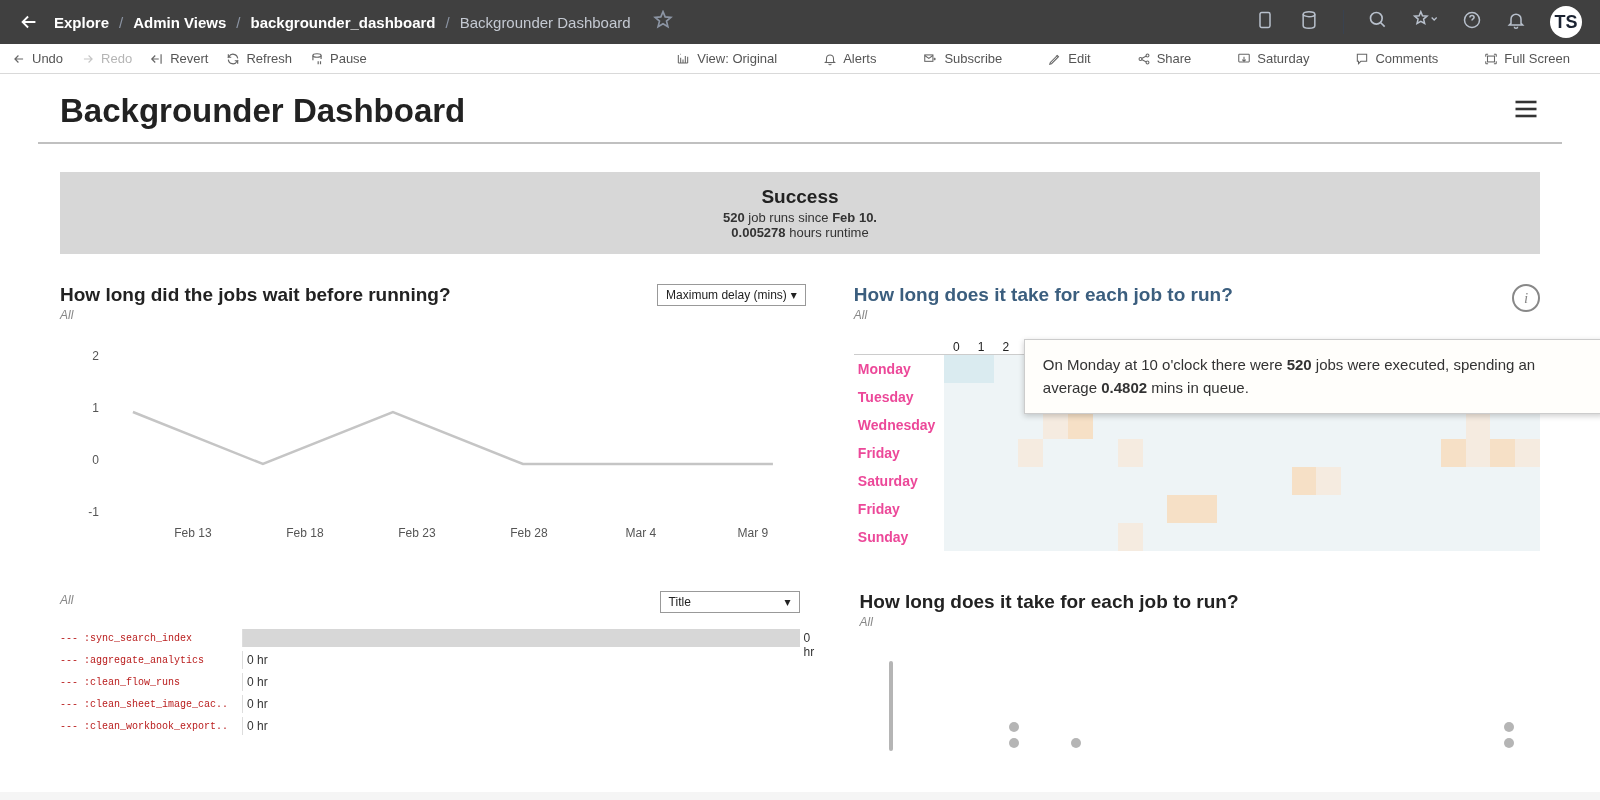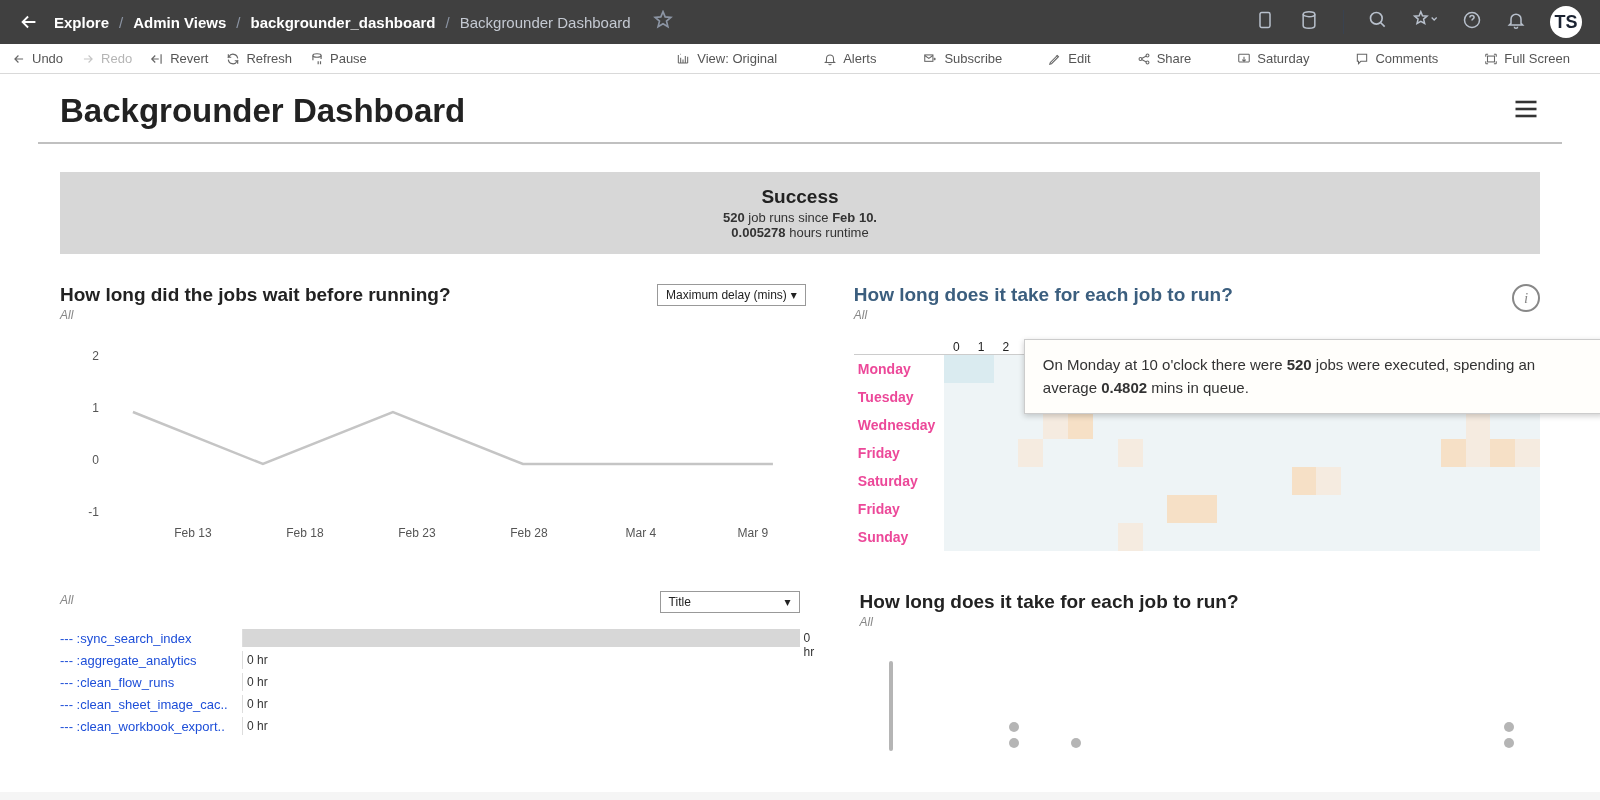--- a/index.html
+++ b/index.html
@@ -61,21 +61,21 @@
   .heatmap-cell.peach { background: #f6e0c6; }
   .info-icon { width: 28px; height: 28px; border: 2px solid #888; border-radius: 50%; display: flex; align-items: center; justify-content: center; font-size: 15px; color: #888; font-family: Georgia, serif; font-style: italic; margin-left: auto; }
   
   .tooltip { position: absolute; top: 55px; left: 170px; background: #fffefb; border: 1px solid #ccc; box-shadow: 0 2px 6px rgba(0,0,0,0.2); padding: 14px 18px; font-size: 15px; color: #333; z-index: 10; width: 580px; line-height: 1.5; }
   .tooltip b { font-weight: 700; }
   
   .charts-row2 { display: flex; gap: 60px; margin: 40px 22px 0 22px; }
   
   .barlist { margin-top: 14px; font-size: 13px; }
   .barlist-row { display: flex; align-items: center; height: 22px; }
-  .barlist-label { width: 182px; overflow: hidden; white-space: nowrap; text-overflow: ellipsis; color: #1d4ed8; font-size: 13px; }
+  .barlist-label { width: 182px; overflow: hidden; white-space: nowrap; text-overflow: ellipsis; color: #b91c1c; font-size: 10px; font-family: Liberation Mono, monospace; }
   .barlist-bar-area { flex: 1; position: relative; height: 18px; border-left: 1px solid #ddd; }
   .barlist-bar { background: #d7d7d7; height: 18px; }
   .barlist-val { font-size: 12px; color: #333; margin-left: 4px; position: absolute; top: 2px; }
   
   .dotrow { margin-top: 22px; display: flex; gap: 0; height: 100px; align-items: flex-end; }
   .dotcol { flex: 1; display: flex; flex-direction: column; align-items: center; justify-content: flex-end; height: 100%; }
   .dotcol.one .line { width: 4px; background: #b5b5b5; border-radius: 2px; }
   .dotcol .dot { width: 10px; height: 10px; background: #b5b5b5; border-radius: 50%; margin: 3px 0; }
 </style>
 </head>

